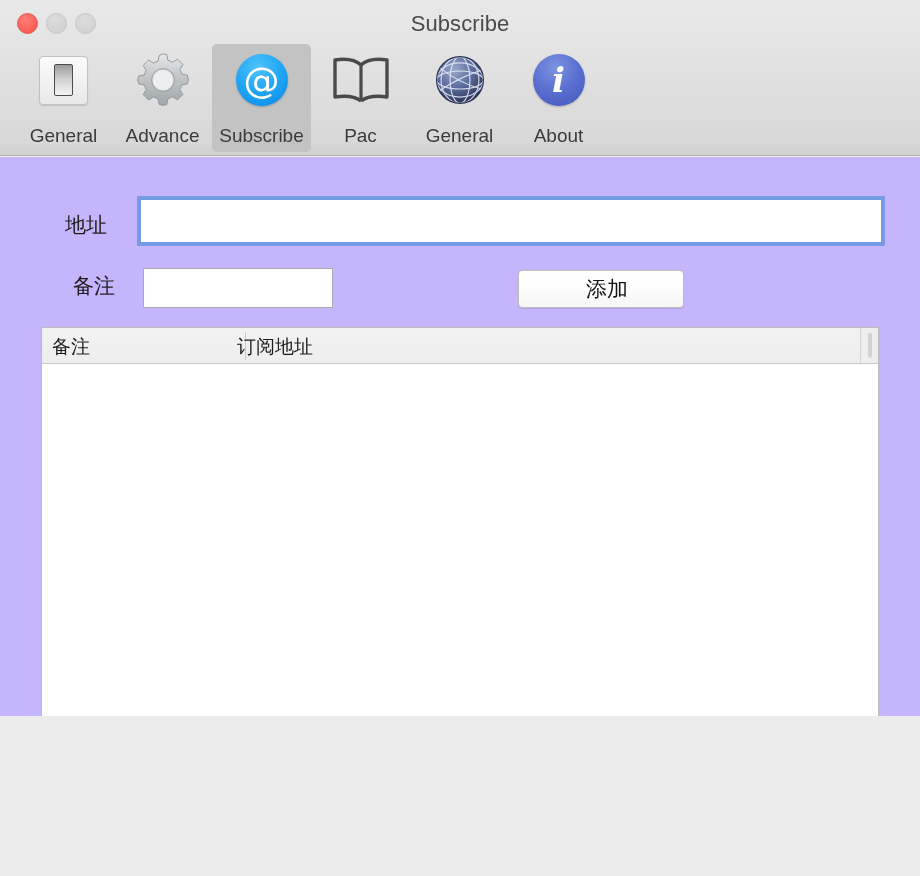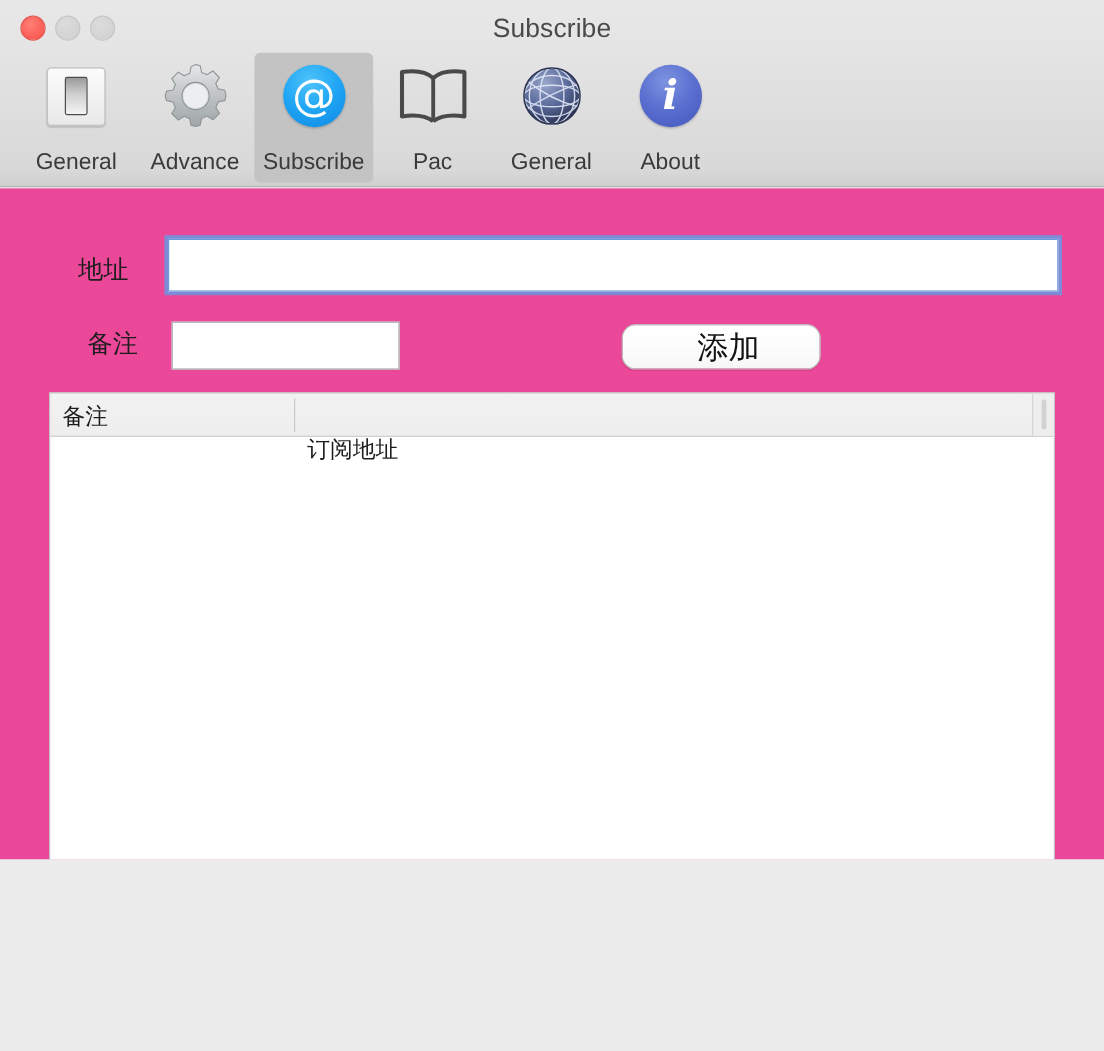--- a/index.html
+++ b/index.html
@@ -141,21 +141,21 @@
     display: flex; align-items: center; justify-content: center;
     box-shadow: 0 1px 2px rgba(0,0,0,.22);
   }
 
   
   .content {
     position: absolute;
     left: 0; top: 157px;
     width: 920px;
     height: 719px;
-    background: #ec4899;
+    background: #c4b5fd;
   }
 
   .row-label {
     position: absolute;
     font-size: 21px;
     color: #1d1d1d;
     font-family: "DejaVu Sans", "Liberation Sans", sans-serif;
   }
 
   .field {
@@ -166,24 +166,24 @@
   }
   .field.focused {
     border: 1px solid #6f9ae0;
     box-shadow: 0 0 0 3px rgba(106,151,223,.85);
   }
 
   .btn {
     position: absolute;
     box-sizing: border-box;
     border: 1px solid #bdbdbd;
-    border-radius: 12px;
+    border-radius: 4px;
     background: linear-gradient(to bottom, #ffffff 0%, #fdfdfd 50%, #f6f6f6 100%);
     box-shadow: 0 1px 1px rgba(0,0,0,.10);
-    font-size: 26px;
+    font-size: 21px;
     color: #131313;
     display: flex;
     align-items: center;
     justify-content: center;
     font-family: "DejaVu Sans", "Liberation Sans", sans-serif;
     cursor: default;
     padding-left: 12px;
   }
 
   .btn-primary {
@@ -365,21 +365,21 @@
     <div class="row-label" style="left:73px; top:115px;">备注</div>
     <input class="field" type="text" style="left: 143px; top: 111px; width: 190px; height: 40px; padding: 0px 7px; font-size: 18px; color: rgb(17, 17, 17); outline: none;" value="" placeholder="">
 
     <div class="btn" style="left:518px; top:113px; width:166px; height:38px;">添加</div>
 
 
     <div class="table">
       <div class="thead">
         <div class="th" style="left:10px;">备注</div>
         <div class="th-divider"></div>
-        <div class="th" style="left:214px;margin-top:28px;">订阅地址</div>
+        <div class="th" style="left:195px;">订阅地址</div>
         <div class="hscroll-slot">
             <i></i>
           </div>
       </div>
       <div class="tbody"></div>
     </div>
 
     <div class="btn-primary" style="left:637px; top:637px; width:242px; height:42px;">更新</div>
 
   </div>

